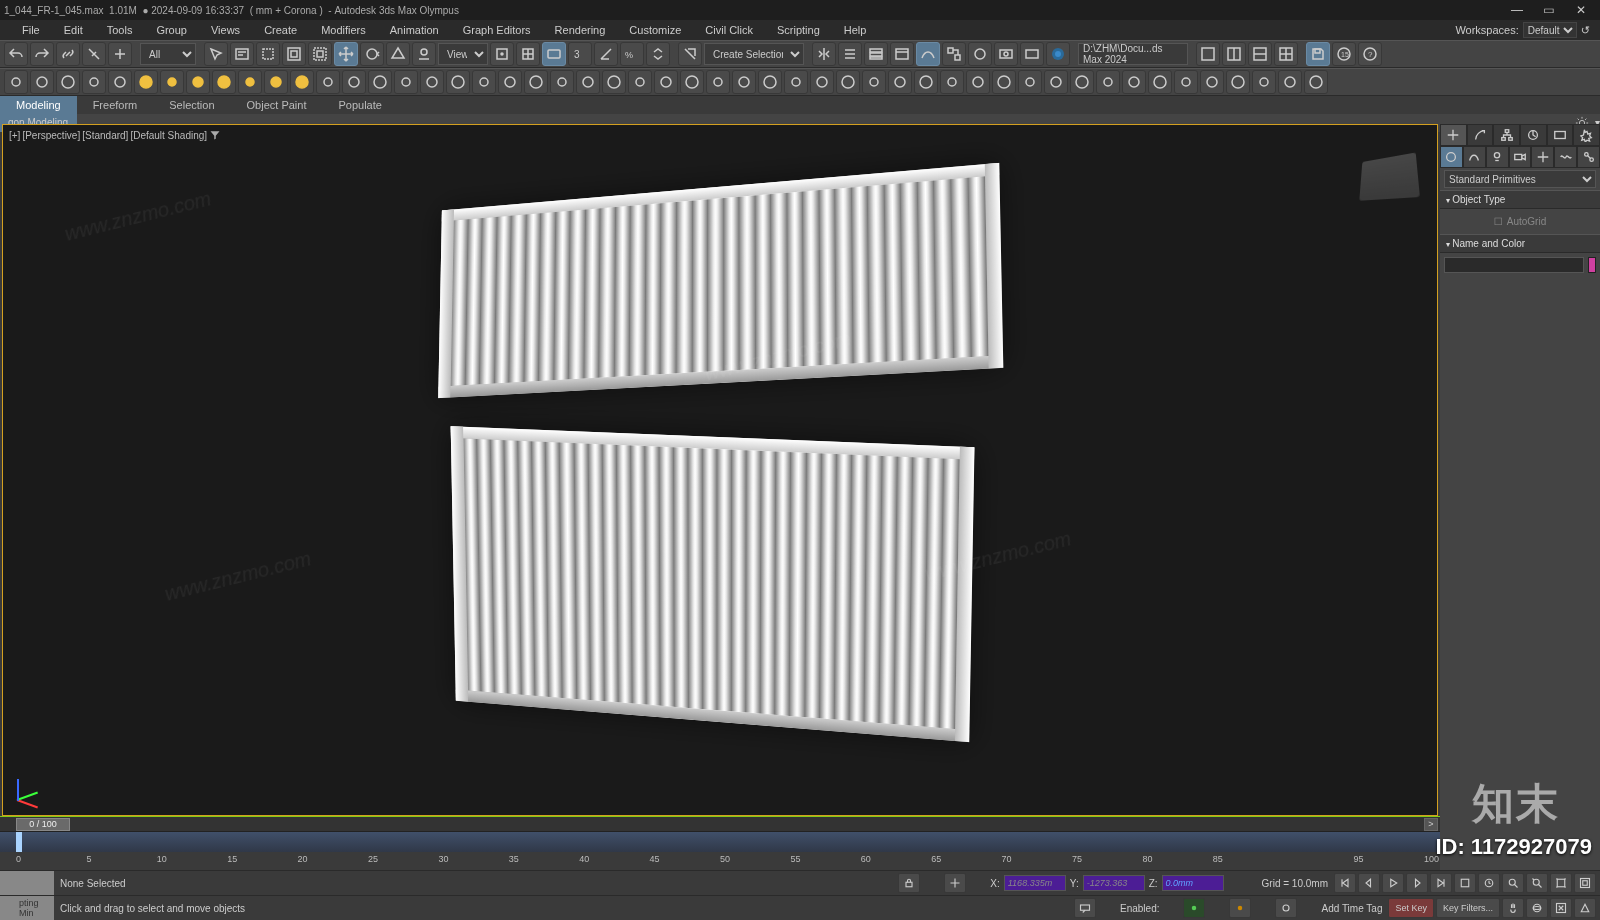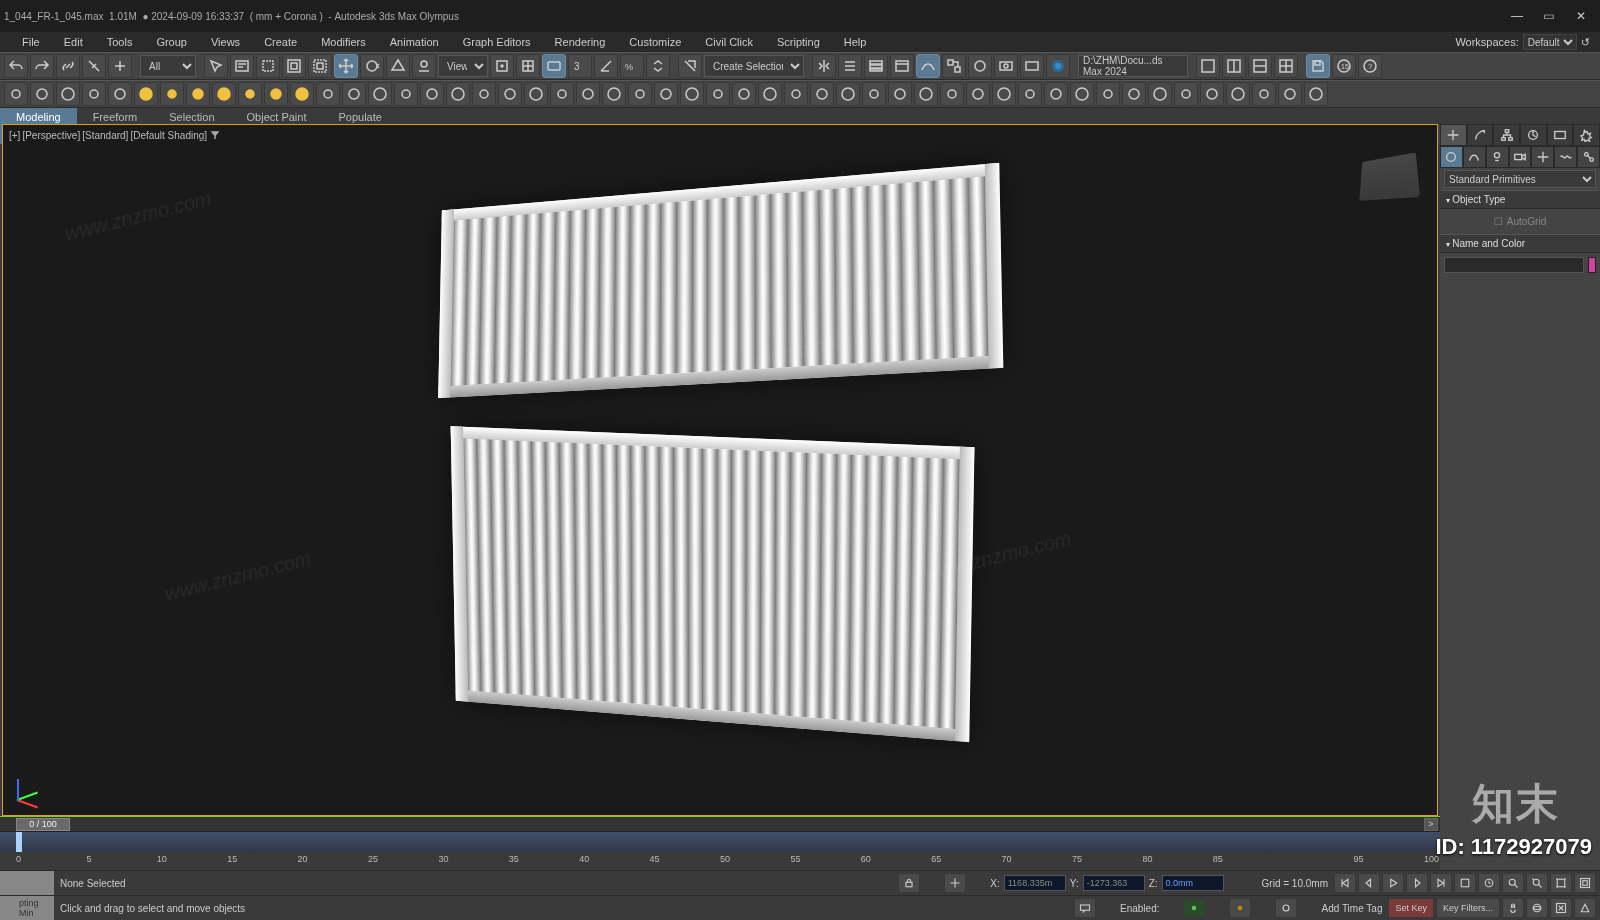--- a/index.html
+++ b/index.html
@@ -1,19 +1,19 @@
 <!DOCTYPE html>
 <html><head>
 <meta charset="utf-8">
 <style>
 * { margin: 0; padding: 0; box-sizing: border-box; font-family: "Segoe UI", Tahoma, sans-serif; user-select: none; }
 body { width: 1600px; height: 920px; background: #3a3a3a; color: #cccccc; font-size: 11px; overflow: hidden; position: relative; }
 
 
-.title-bar { height: 20px; background: #1e1e1e; display: flex; align-items: center; justify-content: space-between; padding: 16px 4px; font-size: 10px; color: #aaa; gap: 16px; }
+.title-bar { height: 20px; background: #1e1e1e; display: flex; align-items: center; justify-content: space-between; padding: 4px 4px; font-size: 10px; color: #aaa; gap: 16px; }
 .title-bar .left { white-space: nowrap; overflow: hidden; }
 .win-controls { display: flex; gap: 2px; }
 .win-btn { width: 30px; height: 16px; display: flex; align-items: center; justify-content: center; color: #ccc; font-size: 12px; }
 
 
 .menu-bar { height: 20px; background: #2a2a2a; display: flex; align-items: center; padding-left: 10px; font-size: 11px; color: #ccc; justify-content: space-between; }
 .menu-bar .menus { display: flex; }
 .menu-item { padding: 0 12px; height: 20px; line-height: 20px; }
 .workspace { display: flex; align-items: center; gap: 4px; padding-right: 10px; }
 .workspace select { background: #333; color: #ccc; border: 1px solid #444; font-size: 10px; height: 16px; }
@@ -90,21 +90,21 @@
 .track-scrub { position:absolute; left:16px; top:0; width:6px; height:100%; background:#aad4ff; }
 .ruler { height: 18px; background: #3a3a3a; display: flex; position: relative; padding: 0 16px; }
 .ruler .tick { font-size: 9px; color: #bbb; position: absolute; top: 2px; }
 
 
 .status-rows { position:absolute; left:0; right:0; bottom:0; height:50px; background:#3a3a3a; display:flex; flex-direction:column;}
 .status-row { height: 25px; display: flex; align-items: center; font-size: 10px; border-top: 1px solid #2a2a2a; }
 .status-left { width: 54px; background: #888; height: 100%; display:flex; align-items:center; justify-content:center; color:#333; font-size:9px; overflow:hidden;padding-left:19px; }
 .status-mid { flex: 1; padding: 0 6px; color: #ccc; display:flex; align-items:center; gap:24px;}
 .coord-group { display:flex; gap:4px; align-items:center;}
-.coord-field { background:#0f172a; border:1px solid #555; width:62px; height:16px; font-size:9px; color:#888; padding:0 3px; display:flex; align-items:center;}
+.coord-field { background:#4c1d95; border:1px solid #555; width:62px; height:16px; font-size:9px; color:#888; padding:0 3px; display:flex; align-items:center;font-style:italic;}
 .coord-field.z{ color:#60a0ff; }
 .status-right { display: flex; gap: 2px; align-items: center; padding-right: 4px; }
 .sbtn { width: 22px; height: 20px; background: #4a4a4a; border: 1px solid #383838; display:flex; align-items:center; justify-content:center; border-radius:2px; }
 .sbtn svg{ width:12px; height:12px; stroke:#ccc; fill:none; stroke-width:1.5;}
 .sbtn.wide { width:auto; padding:0 6px; font-size:9px; color:#ccc;}
 .sbtn.redkey { background:#7a3a3a; }
 
 
 .wm { position: absolute; color: rgba(255,255,255,0.06); font-size: 20px; pointer-events: none; transform: rotate(-14deg); font-style: italic; }
 .id-overlay { position: absolute; right: 8px; bottom: 60px; color: #fff; font-size: 22px; font-weight: 600; text-shadow: 0 1px 3px #000; }

